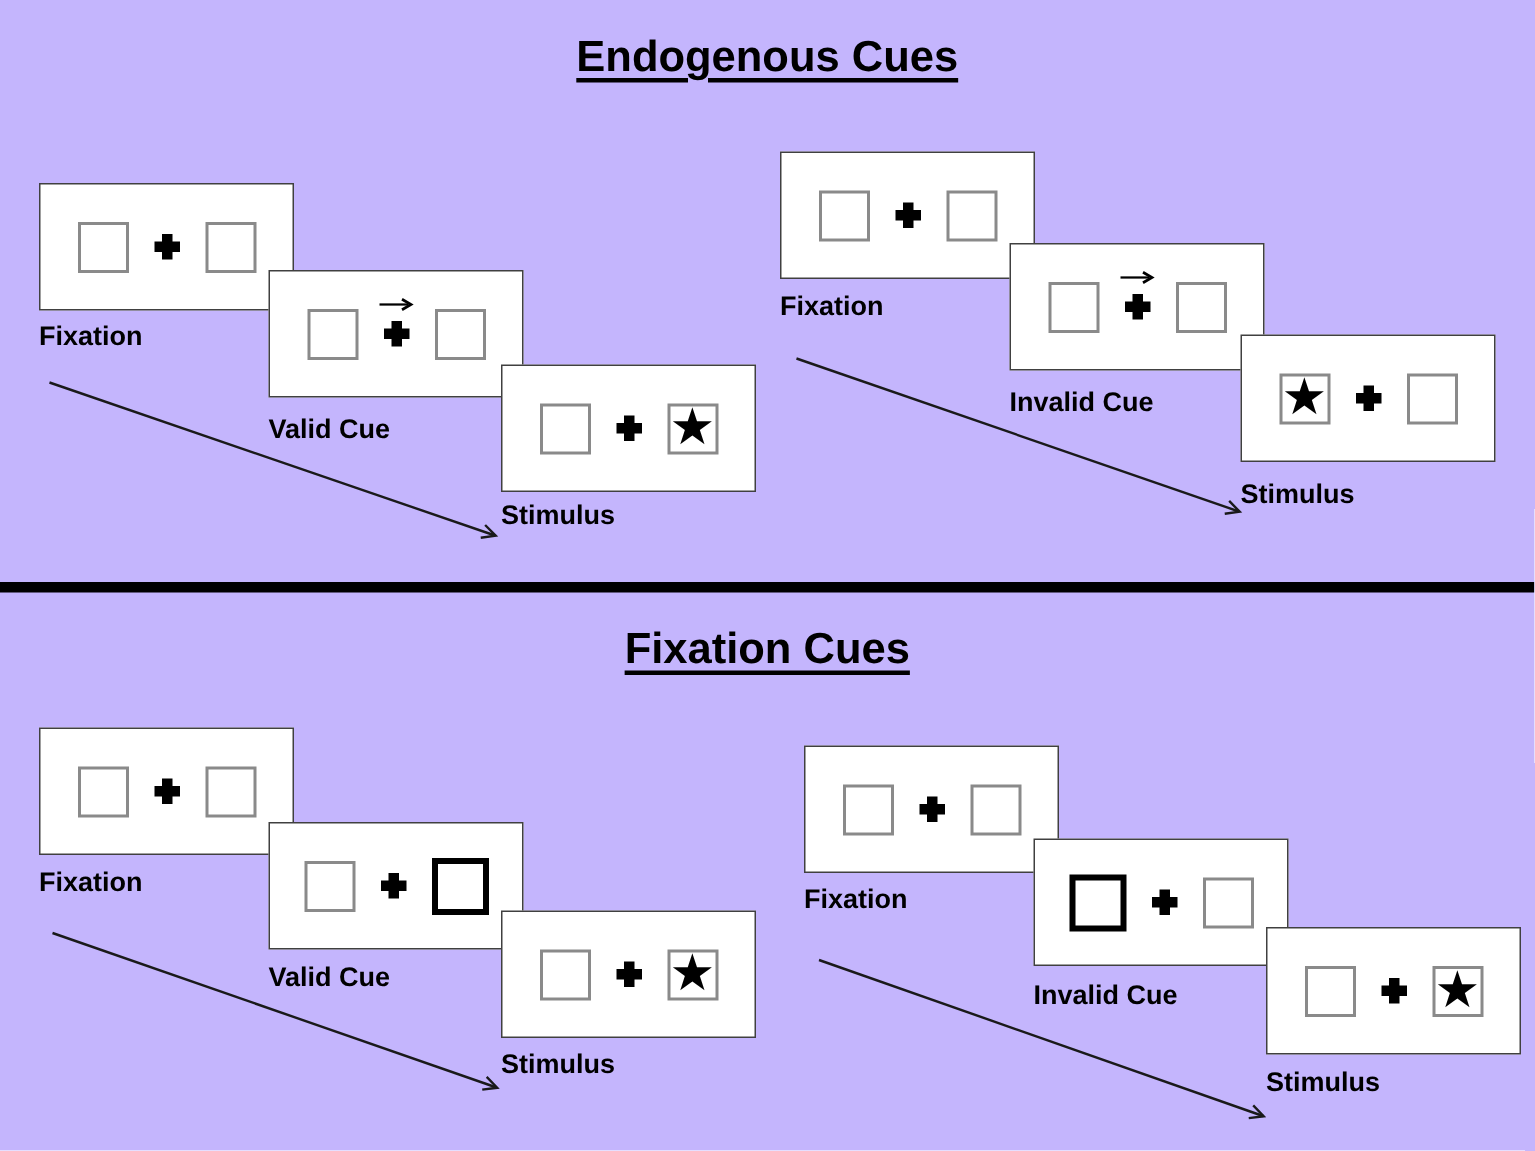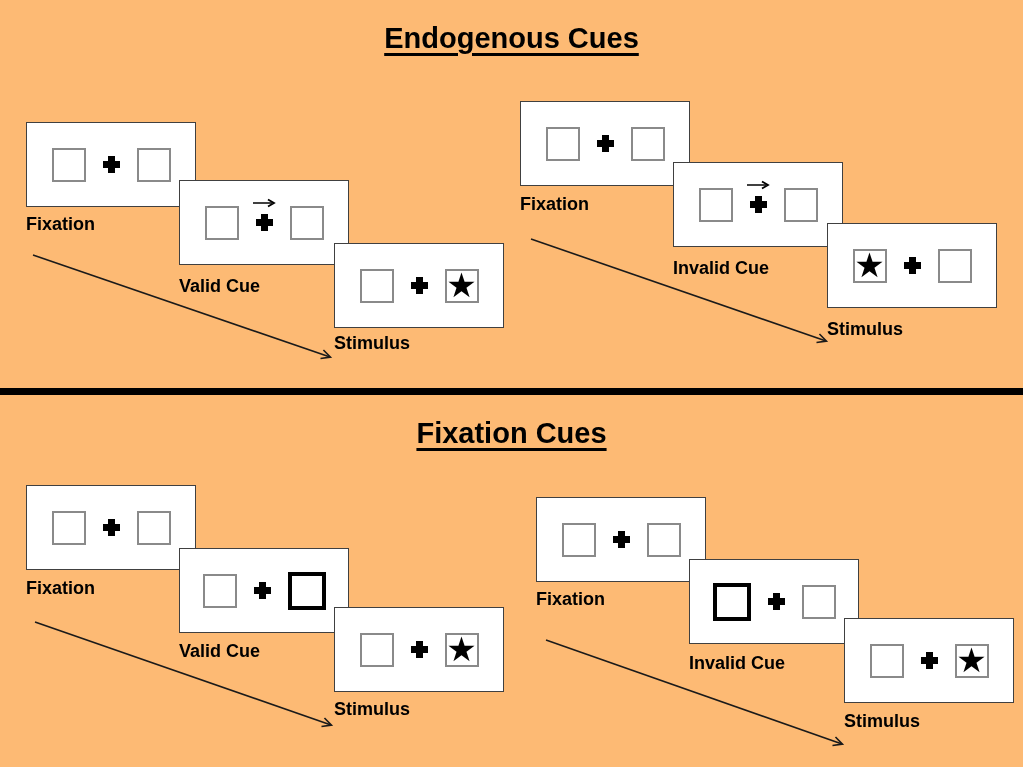--- a/index.html
+++ b/index.html
@@ -1,17 +1,17 @@
 <!DOCTYPE html>
 <html><head>
 <meta charset="utf-8">
 <style>
   html,body{margin:0;padding:0;background:#fff;}
   #stage{
-    position:relative;width:1023px;height:767px;background:#fdba74;overflow:hidden;
+    position:relative;width:1023px;height:767px;background:#c4b5fd;overflow:hidden;
     font-family:"Liberation Sans","DejaVu Sans",sans-serif;color:#000;
   }
   .section-title{
     position:absolute;left:0;width:100%;text-align:center;
     font-weight:bold;font-size:29px;letter-spacing:0px;
     text-decoration:underline;text-decoration-thickness:3px;text-underline-offset:5px;
   }
   .divider{position:absolute;left:0;width:100%;height:7px;background:#000;}
   .panel{
     position:absolute;width:168px;height:83px;background:#fff;border:1px solid #404040;

